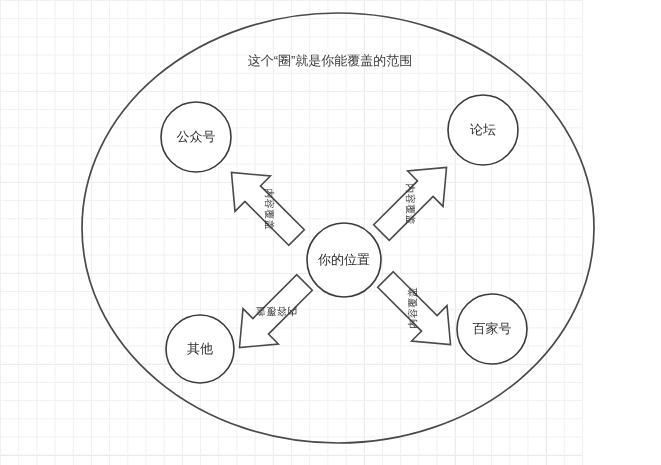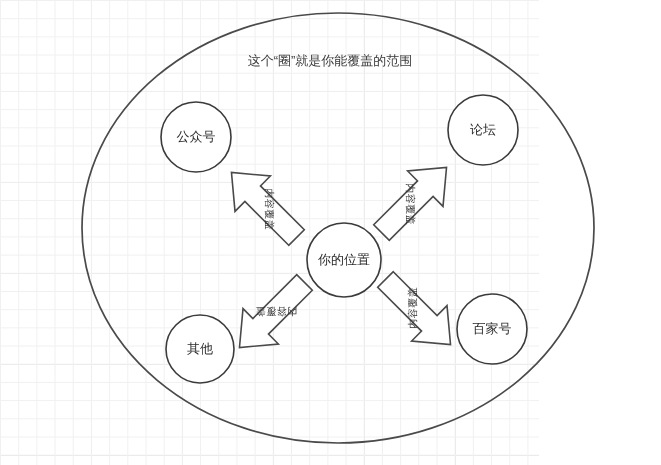--- a/index.html
+++ b/index.html
@@ -22,20 +22,21 @@
       linear-gradient(to right, #f0f0f0 1px, transparent 1px),
       linear-gradient(to bottom, #f0f0f0 1px, transparent 1px),
       linear-gradient(to right, #e2e2e2 1px, transparent 1px),
       linear-gradient(to bottom, #e2e2e2 1px, transparent 1px);
     background-size:
       18.2px 18.2px,
       18.2px 18.2px,
       91px 91px,
       91px 91px;
     background-position: 0 0, 0 0, 0 0, 0 0;
+    padding-left: 44px;
   }
   #diagram-svg {
     position: absolute;
     left: 0;
     top: 0;
     width: 661px;
     height: 465px;
   }
   .nodelabel {
     font-family: "Liberation Sans", "DejaVu Sans", sans-serif;

